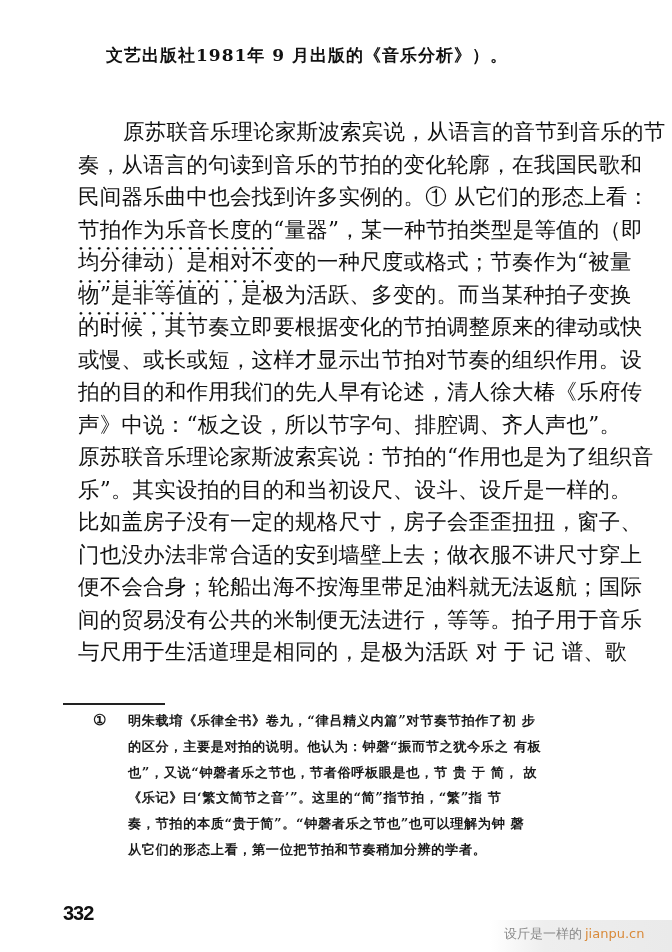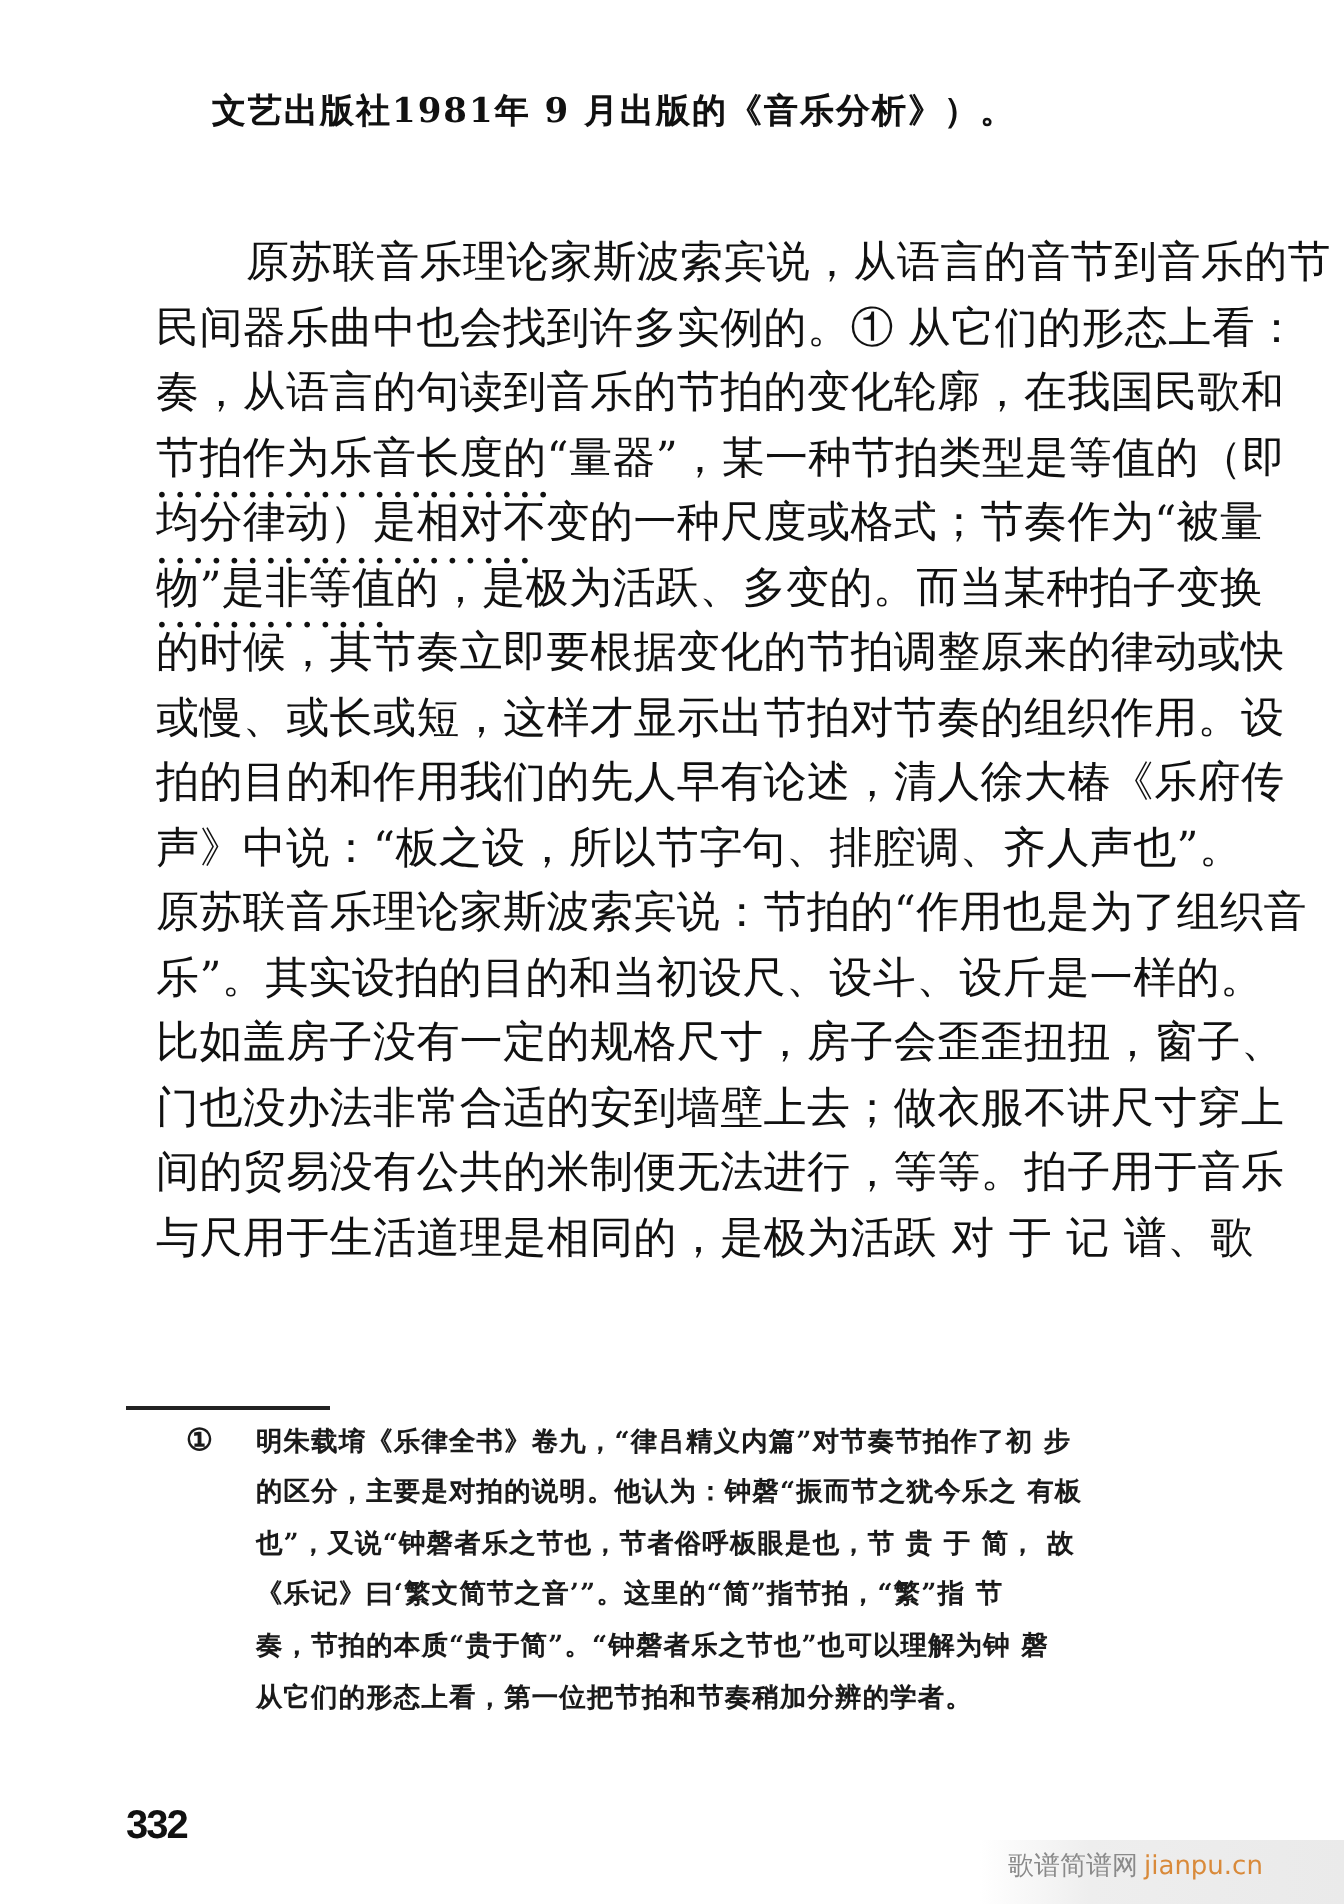--- a/index.html
+++ b/index.html
@@ -51,58 +51,59 @@
 </style>
 </head>
 <body>
 
 <div class="page">
 
   <div class="top-line">文艺出版社1981年 9 月出版的《音乐分析》）。</div>
 
   <div class="body-text">
     <div class="line indent">原苏联音乐理论家斯波索宾说，从语言的音节到音乐的节</div>
+    <div class="line">奏，从语言的句读到音乐的节拍的变化轮廓，在我国民歌和</div>
     <div class="line">民间器乐曲中也会找到许多实例的。① 从它们的形态上看：</div>
-    <div class="line">奏，从语言的句读到音乐的节拍的变化轮廓，在我国民歌和</div>
     <div class="line">
       <span>节拍作为乐音长度的“量器”，某一种节拍类型是等值的（即</span>
       <span class="dots">• • • • • • • • • • •   • • • • • • • • • • •</span>
     </div>
     <div class="line">
       <span>均分律动）是相对不变的一种尺度或格式；节奏作为“被量</span>
       <span class="dots">• • • • • • • • • • • • • • • •   • • • • •</span>
     </div>
     <div class="line">
       <span>物”是非等值的，是极为活跃、多变的。而当某种拍子变换</span>
       <span class="dots">• • • • • • • • • • • • •</span>
     </div>
     <div class="line">的时候，其节奏立即要根据变化的节拍调整原来的律动或快</div>
     <div class="line">或慢、或长或短，这样才显示出节拍对节奏的组织作用。设</div>
     <div class="line">拍的目的和作用我们的先人早有论述，清人徐大椿《乐府传</div>
     <div class="line">声》中说：“板之设，所以节字句、排腔调、齐人声也”。</div>
     <div class="line">原苏联音乐理论家斯波索宾说：节拍的“作用也是为了组织音</div>
     <div class="line">乐”。其实设拍的目的和当初设尺、设斗、设斤是一样的。</div>
     <div class="line">比如盖房子没有一定的规格尺寸，房子会歪歪扭扭，窗子、</div>
     <div class="line">门也没办法非常合适的安到墙壁上去；做衣服不讲尺寸穿上</div>
+    <div class="line">便不会合身；轮船出海不按海里带足油料就无法返航；国际</div>
     <div class="line">间的贸易没有公共的米制便无法进行，等等。拍子用于音乐</div>
     <div class="line">与尺用于生活道理是相同的，是极为活跃 对 于 记 谱、歌</div>
   </div>
 
   <div class="rule"></div>
 
   <div class="footnote">
     <div class="fn-line">
       <span class="fn-mark">①</span><span>明朱载堉《乐律全书》卷九，“律吕精义内篇”对节奏节拍作了初 步</span>
     </div>
     <div class="fn-line cont">的区分，主要是对拍的说明。他认为：钟磬“振而节之犹今乐之 有板</div>
     <div class="fn-line cont">也”，又说“钟磬者乐之节也，节者俗呼板眼是也，节 贵 于 简， 故</div>
     <div class="fn-line cont">《乐记》曰‘繁文简节之音’”。这里的“简”指节拍，“繁”指 节</div>
     <div class="fn-line cont">奏，节拍的本质“贵于简”。“钟磬者乐之节也”也可以理解为钟 磬</div>
     <div class="fn-line cont">从它们的形态上看，第一位把节拍和节奏稍加分辨的学者。</div>
   </div>
 
   <div class="page-number">332</div>
 
   <div class="watermark">
-    <span class="wm-cn">歌谱简谱网</span><span class="wm-en">jianpu.cn</span>
+    <span class="wm-cn">设斤是一样的</span><span class="wm-en">jianpu.cn</span>
   </div>
 
 </div>
 
 </body></html>

